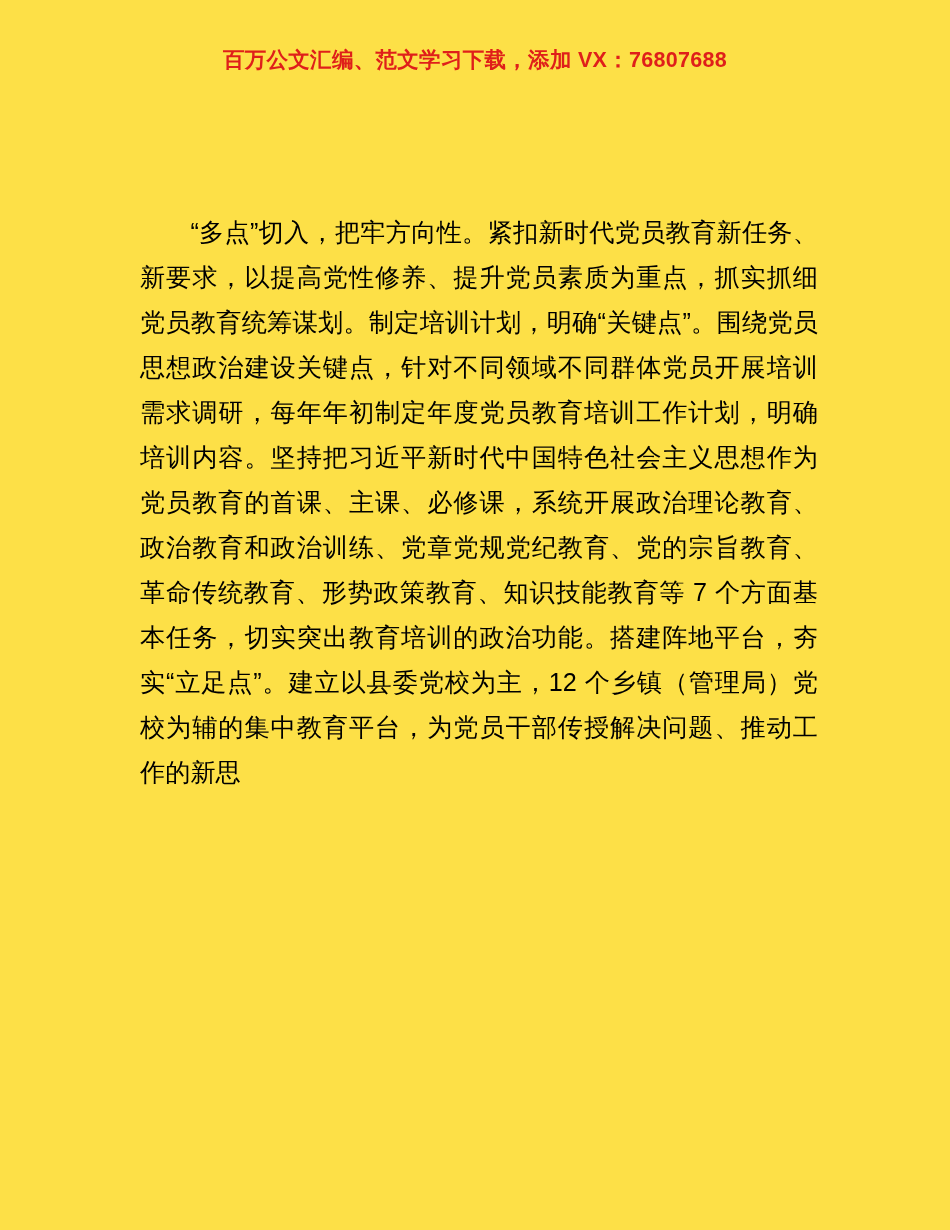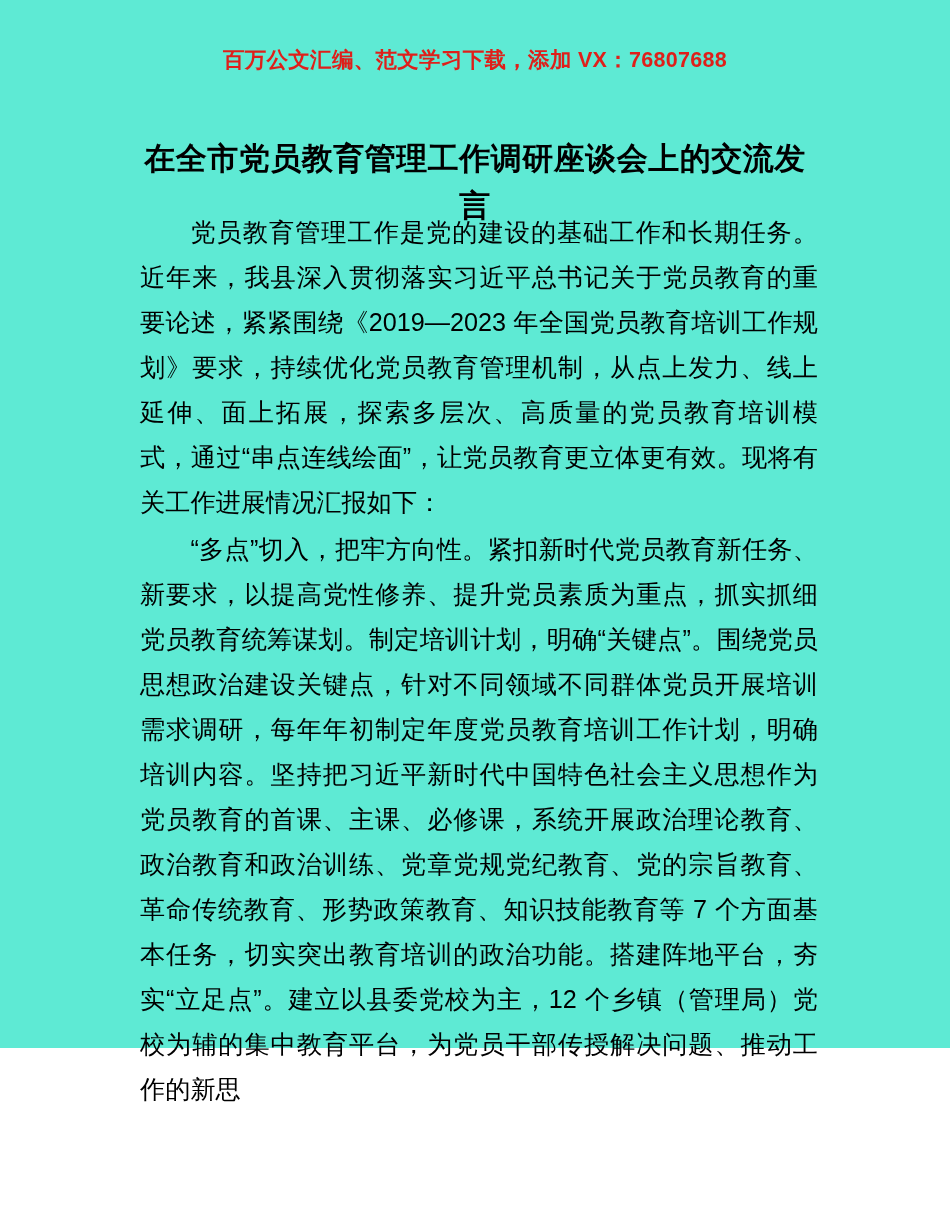--- a/index.html
+++ b/index.html
@@ -12,22 +12,22 @@
     height: 1230px;
     background: #ffffff;
     font-family: "Liberation Sans", "DejaVu Sans", sans-serif;
     overflow: hidden;
     position: relative;
   }
 
   .page {
     position: relative;
     width: 950px;
-    height: 1048px;
-    background: #5eead4;
+    height: 1230px;
+    background: #fde047;
     box-sizing: border-box;
   }
 
   
   .promo-bar {
     position: absolute;
     top: 50px;
     left: 0;
     width: 950px;
     text-align: center;
@@ -84,24 +84,22 @@
 </style>
 </head>
 <body>
 
 <div class="page">
 
   <div class="promo-bar">
     <span class="promo-text">百万公文汇编、范文学习下载，添加 VX：76807688</span>
   </div>
 
-  <h1 class="doc-title">在全市党员教育管理工作调研座谈会上的交流发言</h1>
 
   <div class="body-block">
 
 
-    <p class="para">党员教育管理工作是党的建设的基础工作和长期任务。近年来，我县深入贯彻落实习近平总书记关于党员教育的重要论述，紧紧围绕《2019—2023 年全国党员教育培训工作规划》要求，持续优化党员教育管理机制，从点上发力、线上延伸、面上拓展，探索多层次、高质量的党员教育培训模式，通过“串点连线绘面”，让党员教育更立体更有效。现将有关工作进展情况汇报如下：</p>
 
     <p class="para">“多点”切入，把牢方向性。紧扣新时代党员教育新任务、新要求，以提高党性修养、提升党员素质为重点，抓实抓细党员教育统筹谋划。制定培训计划，明确“关键点”。围绕党员思想政治建设关键点，针对不同领域不同群体党员开展培训需求调研，每年年初制定年度党员教育培训工作计划，明确培训内容。坚持把习近平新时代中国特色社会主义思想作为党员教育的首课、主课、必修课，系统开展政治理论教育、政治教育和政治训练、党章党规党纪教育、党的宗旨教育、革命传统教育、形势政策教育、知识技能教育等 7 个方面基本任务，切实突出教育培训的政治功能。搭建阵地平台，夯实“立足点”。建立以县委党校为主，12 个乡镇（管理局）党校为辅的集中教育平台，为党员干部传授解决问题、推动工作的新思</p>
 
   </div>
 
 </div>
 
 </body></html>

